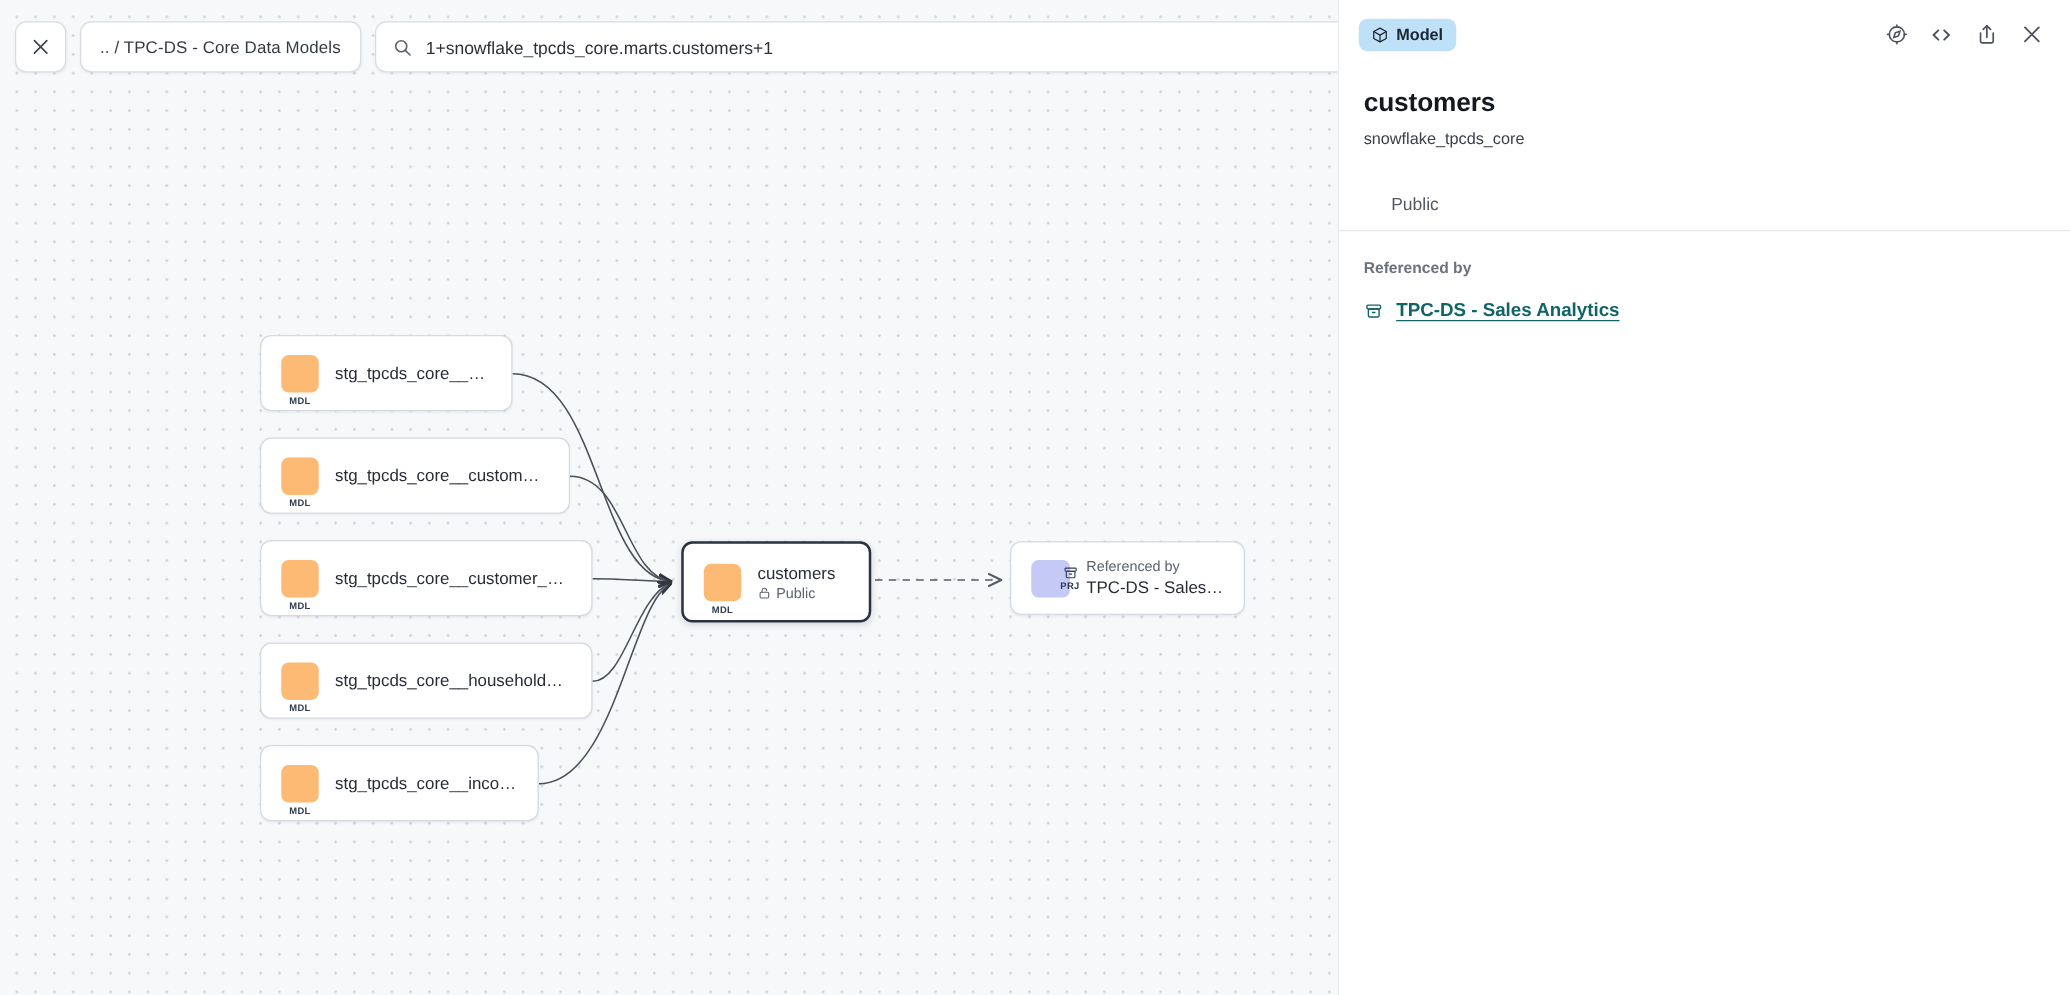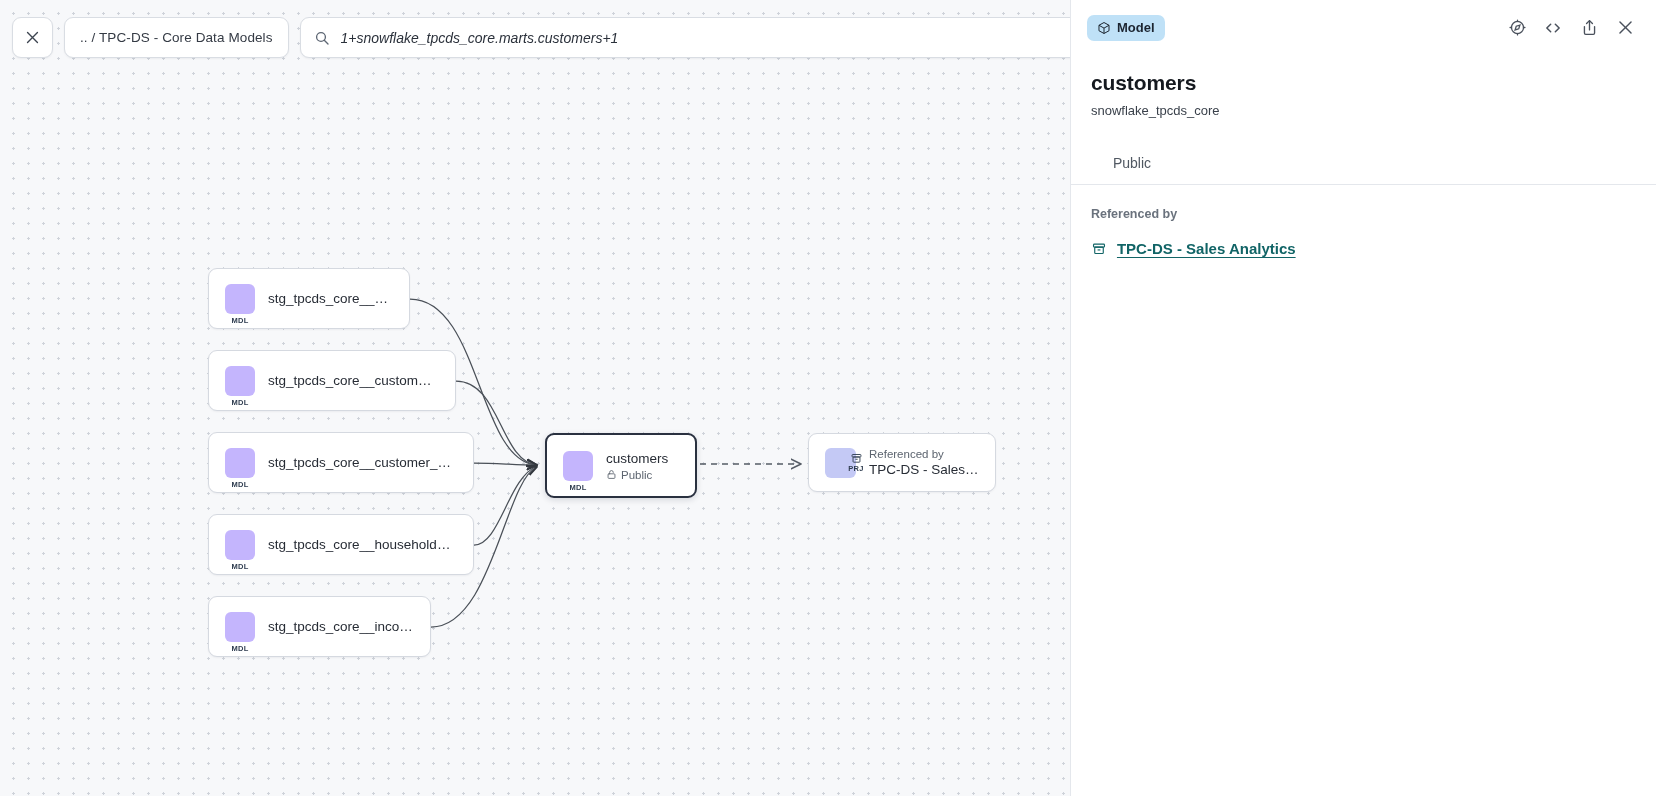--- a/index.html
+++ b/index.html
@@ -53,21 +53,20 @@
     font-size: 13.5px;
     color: #343a44;
     white-space: nowrap;
     letter-spacing: .1px;
   }
   .tb-search {
     width: 828px;
     padding: 0 14px 0 13px;
     gap: 11px;
     justify-content: flex-start;
-    font-style: italic;
   }
   .tb-search .search-text {
     flex: 1;
     font-size: 14px;
     color: #2b313b;
     white-space: nowrap;
     overflow: hidden;
     text-overflow: ellipsis;
   }
   .ico { display: block; flex: none; }
@@ -96,21 +95,21 @@
   .node-badge {
     width: 30px; height: 30px;
     border-radius: 6px;
     display: flex;
     flex-direction: column;
     align-items: center;
     justify-content: center;
     flex: none;
     gap: 0px;
   }
-  .badge-mdl { background: #c4b5fd; gap: 44px; }
+  .badge-mdl { background: #fdba74; gap: 44px; }
   .badge-prj { background: #c4c9f5; padding-left: 31px; }
   .badge-code { font-size: 7.5px; font-weight: 700; color: #2f3d50; line-height: 8px; letter-spacing: .3px; }
   .node-text { min-width: 0; overflow: hidden; }
   .node-title {
     font-size: 13.5px;
     color: #272c35;
     white-space: nowrap;
     overflow: hidden;
     text-overflow: ellipsis;
   }

